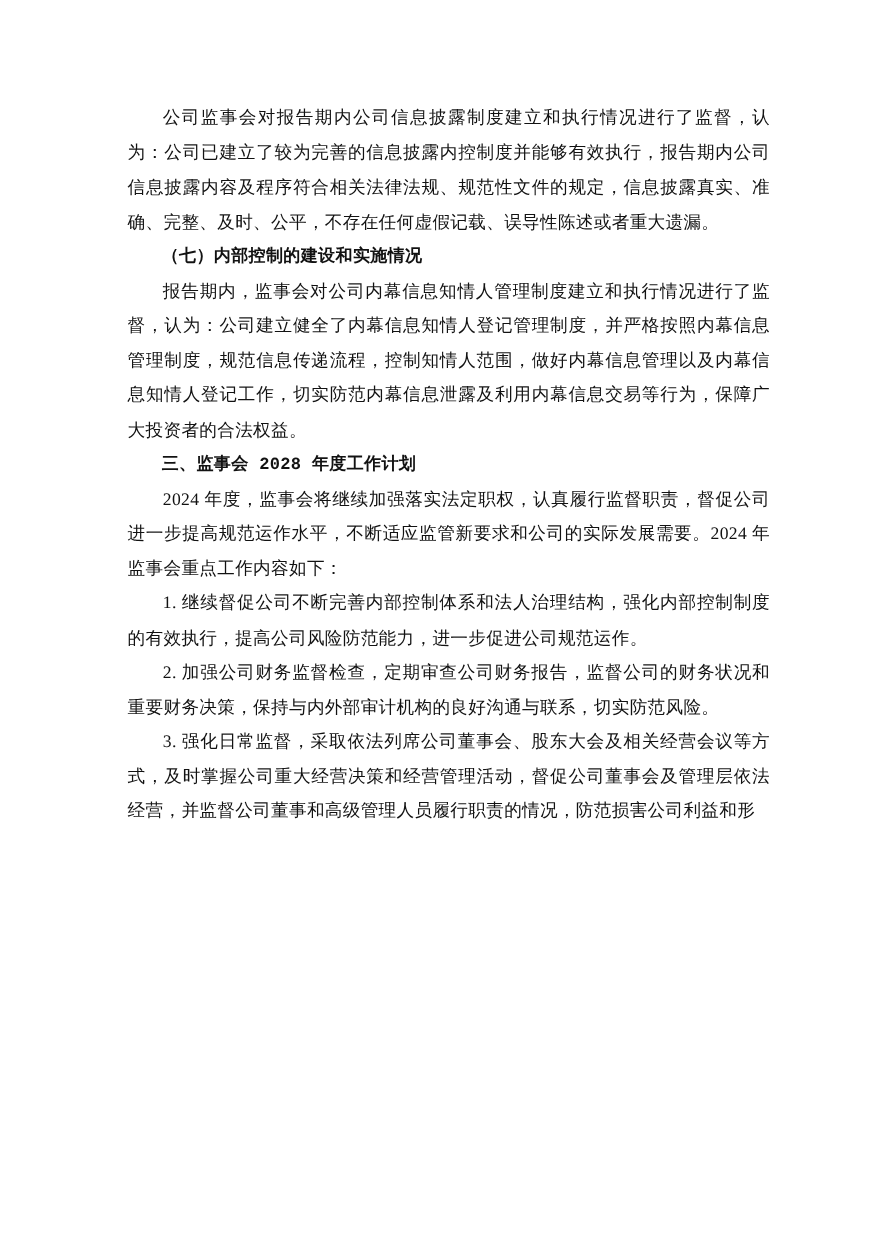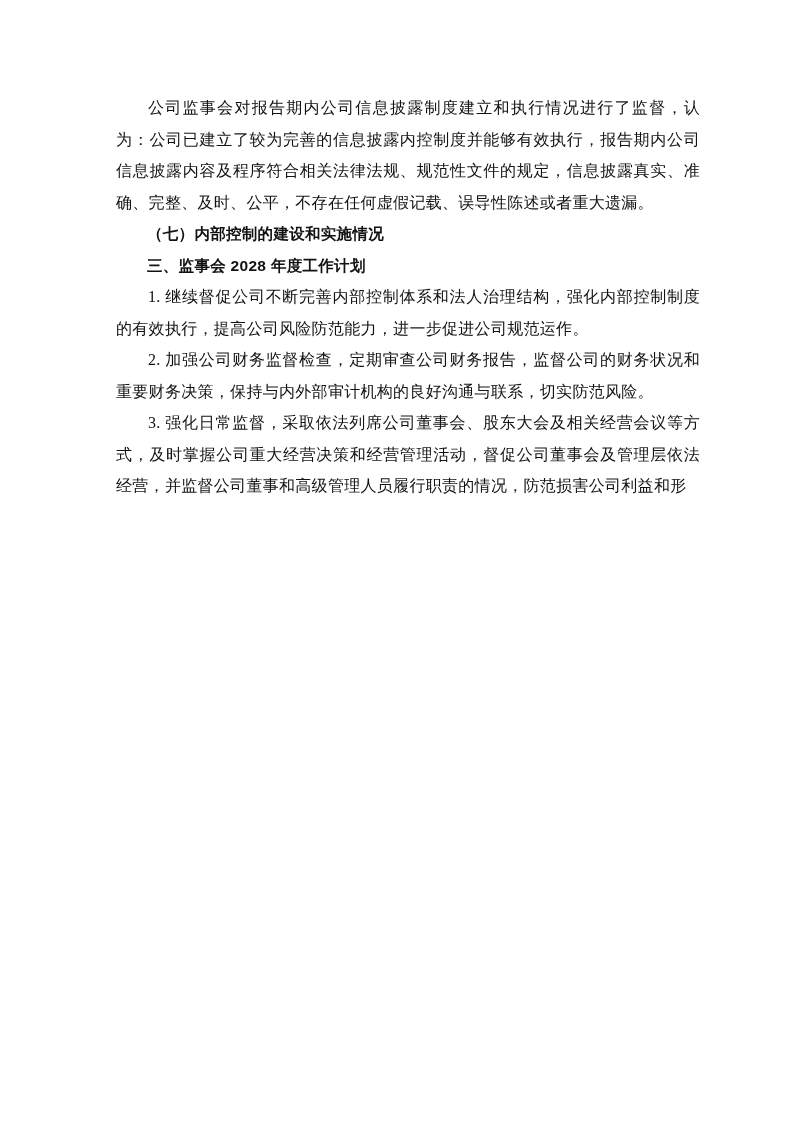--- a/index.html
+++ b/index.html
@@ -32,39 +32,41 @@
     letter-spacing: 0.3px;
     font-weight: normal;
   }
   .doc-body p.para {
     text-align: justify;
     text-justify: inter-ideograph;
   }
   .doc-body h3.heading {
     font-weight: bold;
     text-align: left;
-    font-family: Liberation Sans, sans-serif;
+    font-family: Liberation Mono, monospace;
     font-size: 15.5px;
   }
 </style>
 </head>
 <body>
 
 <div class="page">
   <div class="doc-body">
 
     <p class="para">公司监事会对报告期内公司信息披露制度建立和执行情况进行了监督，认为：公司已建立了较为完善的信息披露内控制度并能够有效执行，报告期内公司信息披露内容及程序符合相关法律法规、规范性文件的规定，信息披露真实、准确、完整、及时、公平，不存在任何虚假记载、误导性陈述或者重大遗漏。</p>
 
     <h3 class="heading">（七）内部控制的建设和实施情况</h3>
 
 
 
+    <p class="para">报告期内，监事会对公司内幕信息知情人管理制度建立和执行情况进行了监督，认为：公司建立健全了内幕信息知情人登记管理制度，并严格按照内幕信息管理制度，规范信息传递流程，控制知情人范围，做好内幕信息管理以及内幕信息知情人登记工作，切实防范内幕信息泄露及利用内幕信息交易等行为，保障广大投资者的合法权益。</p>
 
     <h3 class="heading">三、监事会 2028 年度工作计划</h3>
 
+    <p class="para">2024 年度，监事会将继续加强落实法定职权，认真履行监督职责，督促公司进一步提高规范运作水平，不断适应监管新要求和公司的实际发展需要。2024 年监事会重点工作内容如下：</p>
 
     <p class="para">1. 继续督促公司不断完善内部控制体系和法人治理结构，强化内部控制制度的有效执行，提高公司风险防范能力，进一步促进公司规范运作。</p>
 
     <p class="para">2. 加强公司财务监督检查，定期审查公司财务报告，监督公司的财务状况和重要财务决策，保持与内外部审计机构的良好沟通与联系，切实防范风险。</p>
 
     <p class="para">3. 强化日常监督，采取依法列席公司董事会、股东大会及相关经营会议等方式，及时掌握公司重大经营决策和经营管理活动，督促公司董事会及管理层依法经营，并监督公司董事和高级管理人员履行职责的情况，防范损害公司利益和形</p>
 
   </div>
 </div>
 

